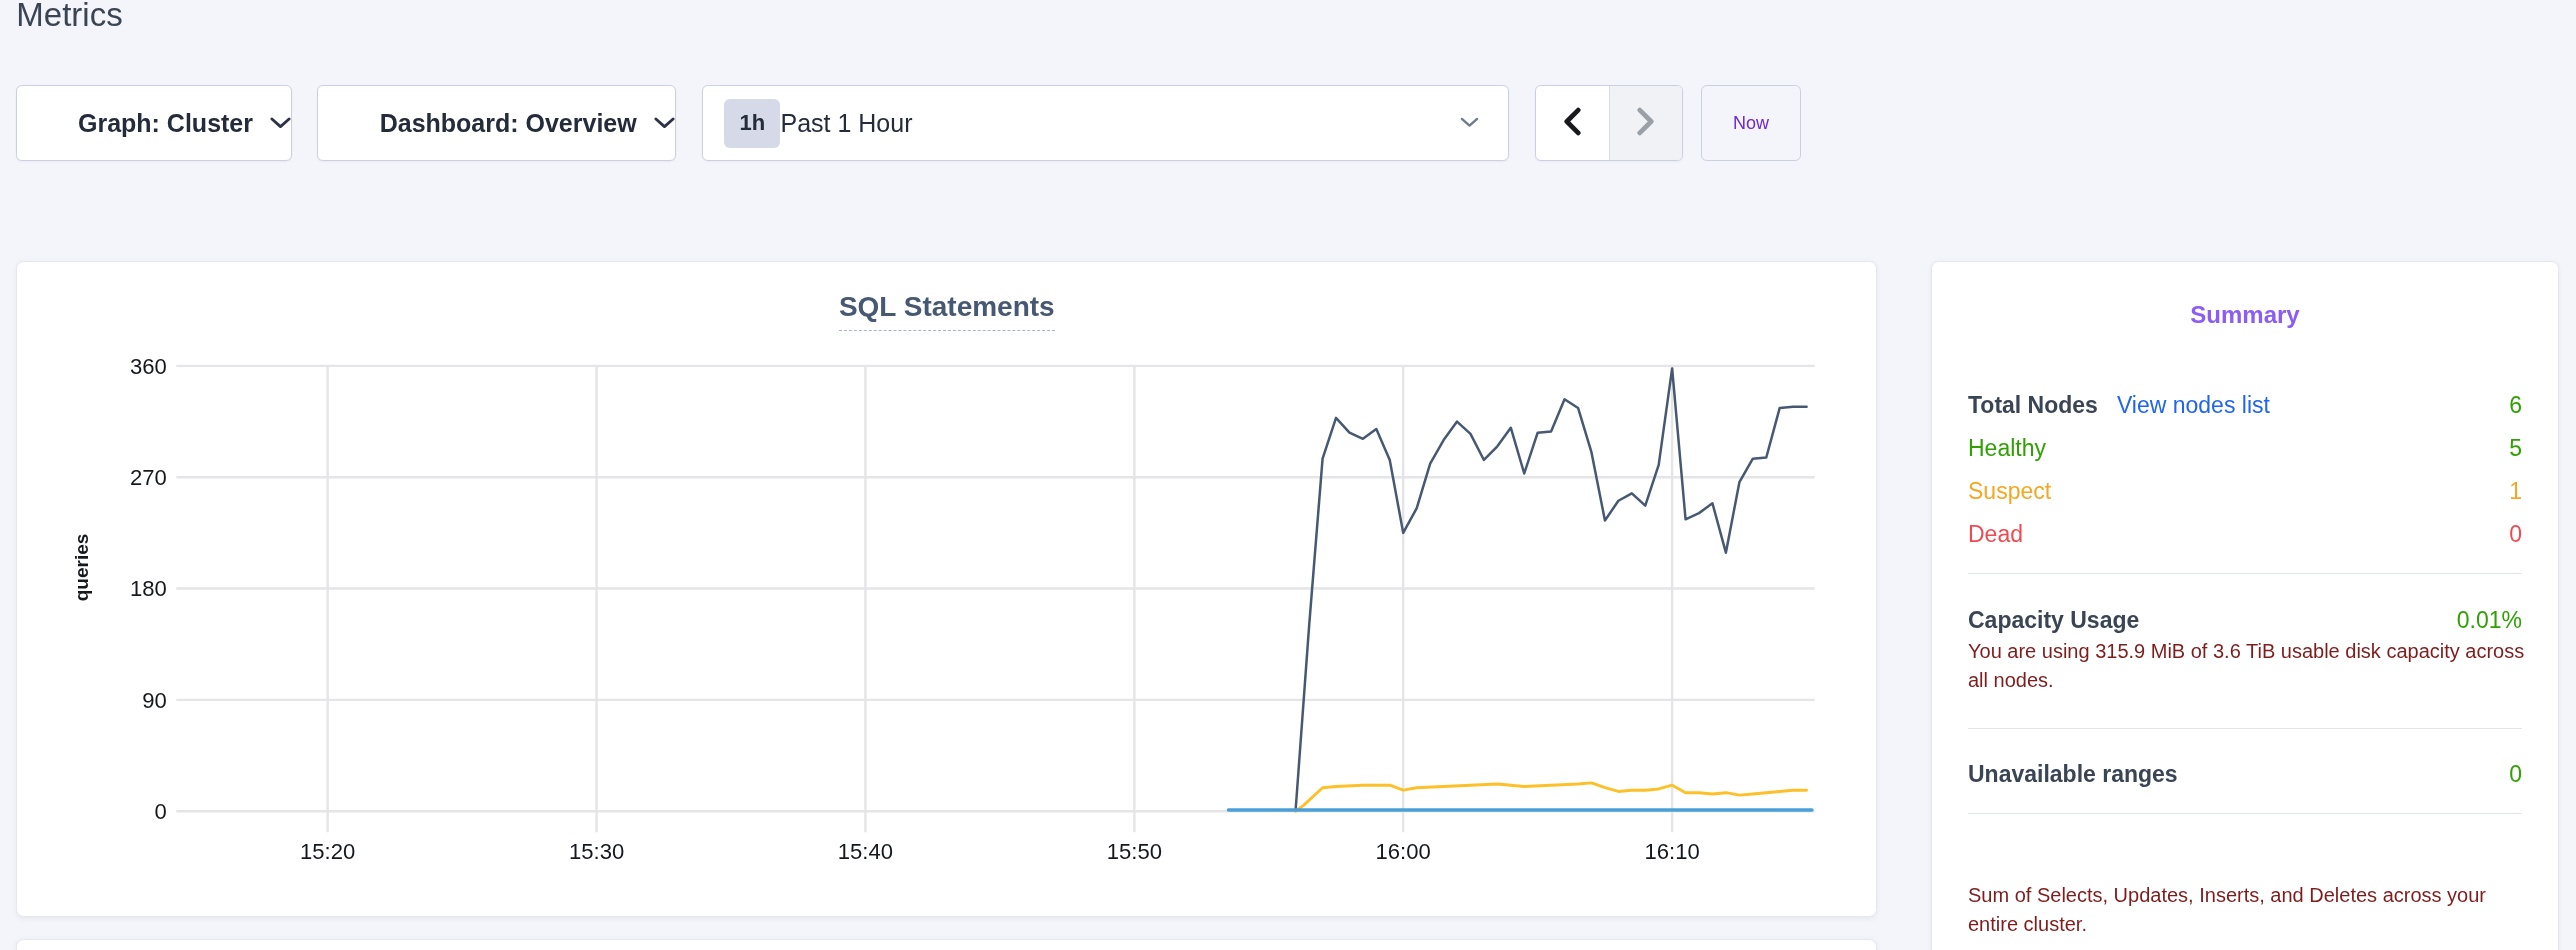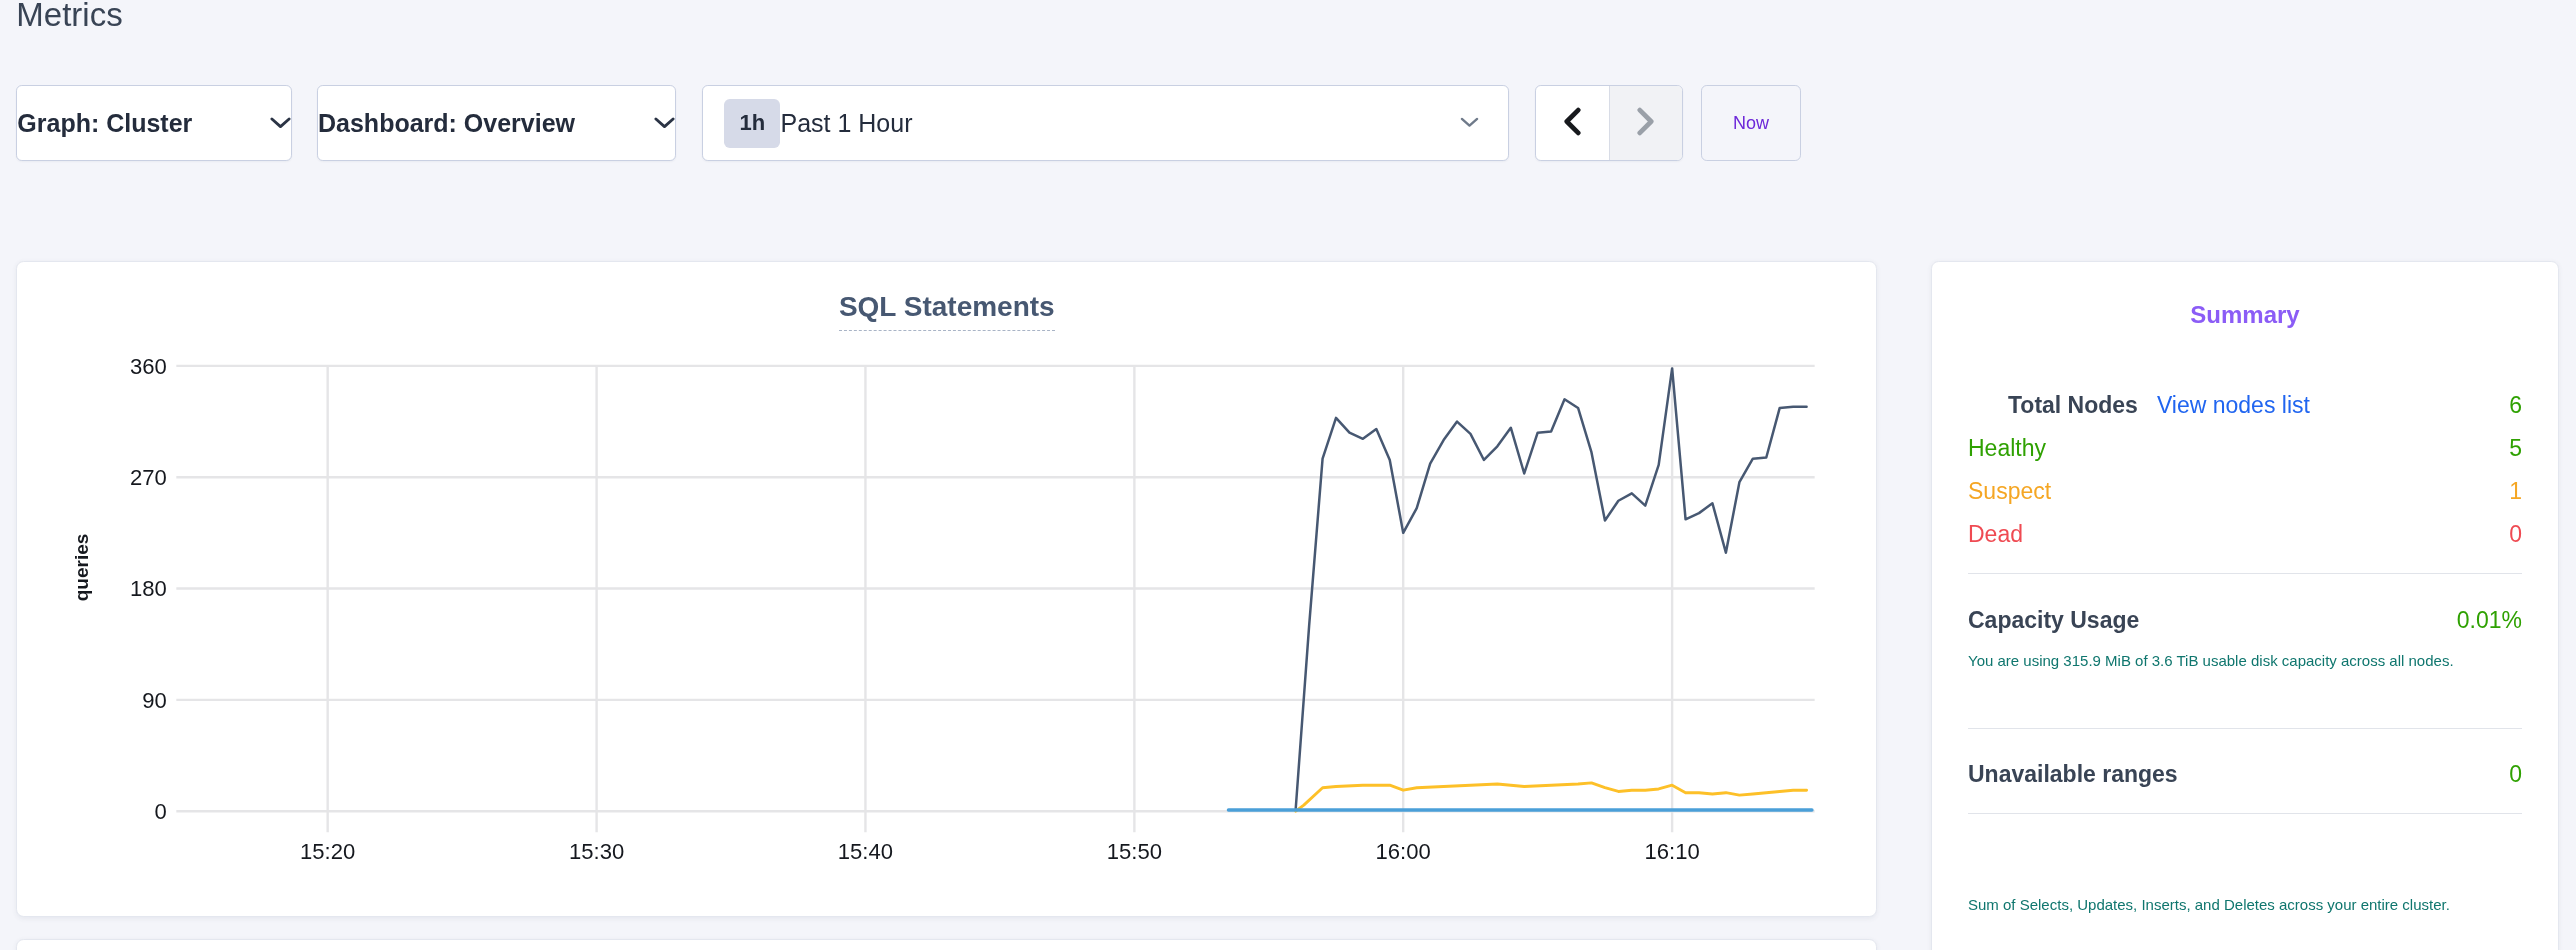--- a/index.html
+++ b/index.html
@@ -6,21 +6,21 @@
   #app{position:relative;width:2576px;height:950px;overflow:hidden;background:#f4f5fa;
        font-family:"Liberation Sans",sans-serif;color:#394455;}
 
   
   .page-title{position:absolute;left:16.3px;top:-3.8px;font-size:33px;font-weight:500;color:#394455;}
 
   
   .ctl{position:absolute;top:85px;height:76px;box-sizing:border-box;background:#fff;
        border:1px solid #c9d0e2;border-radius:5.8px;display:flex;align-items:center;
        box-shadow:0 1px 1.9px rgba(40,50,80,.05);cursor:pointer;}
-  .dropdown{justify-content:space-between;gap:17.3px;}
+  .dropdown{justify-content:flex-end;gap:17.3px;}
   .dd-label{font-size:25px;font-weight:700;color:#242c3c;}
   .chev-down{display:flex;align-items:center;}
   #graph-dd{left:16.3px;width:276px;}
   #dash-dd{left:317px;width:359px;}
   #time-sel{left:702px;width:807px;justify-content:flex-start;padding:0 29px 0 21px;}
   .time-badge{background:#d6daе8;background:#d6dae8;color:#242c3c;font-size:22px;font-weight:700;
       border-radius:5.8px;padding:11.5px 15.4px;}
   .time-label{font-size:25px;font-weight:500;color:#242c3c;flex:1;}
   #arrow-group{left:1535px;width:148px;padding:0;overflow:hidden;cursor:default;}
   .arrow-cell{width:74px;height:100%;display:flex;align-items:center;justify-content:center;}
@@ -43,25 +43,25 @@
       transform:rotate(-90deg);font-size:19px;font-weight:700;color:#15181e;}
   #chart-svg{position:absolute;left:0;top:0;}
   .grid{stroke:#e5e5e7;stroke-width:2.5;}
   .tick{font-family:"Liberation Sans",sans-serif;font-size:23px;fill:#15181e;}
 
   
   .s-title{position:absolute;left:0;top:31px;width:100%;height:44px;display:flex;align-items:center;
       justify-content:center;font-size:24px;font-weight:700;color:#8b5cf6;}
   .s-row{position:absolute;left:36px;right:36px;height:44px;display:flex;align-items:center;
       justify-content:space-between;font-size:23px;}
-  .s-left{display:flex;align-items:center;gap:19px;margin-left:40px;}
+  .s-left{display:flex;align-items:center;gap:19px;}
   .s-label{font-weight:700;color:#394455;}
   .s-link{color:#2065f0;cursor:pointer;}
   .s-val{font-size:23px;}
-  .s-desc{position:absolute;left:36px;right:33px;font-size:15px;line-height:48px;color:#0f766e;}
+  .s-desc{position:absolute;left:36px;right:33px;font-size:20px;line-height:29px;color:#7f1d1d;}
   .s-div{position:absolute;left:36px;right:36px;height:0;border-top:1px solid #e1e4ea;}
 </style>
 </head>
 <body>
 
 <div id="app">
 
   <div class="page-title">Metrics</div>
 
   <div class="ctl dropdown" id="graph-dd">

